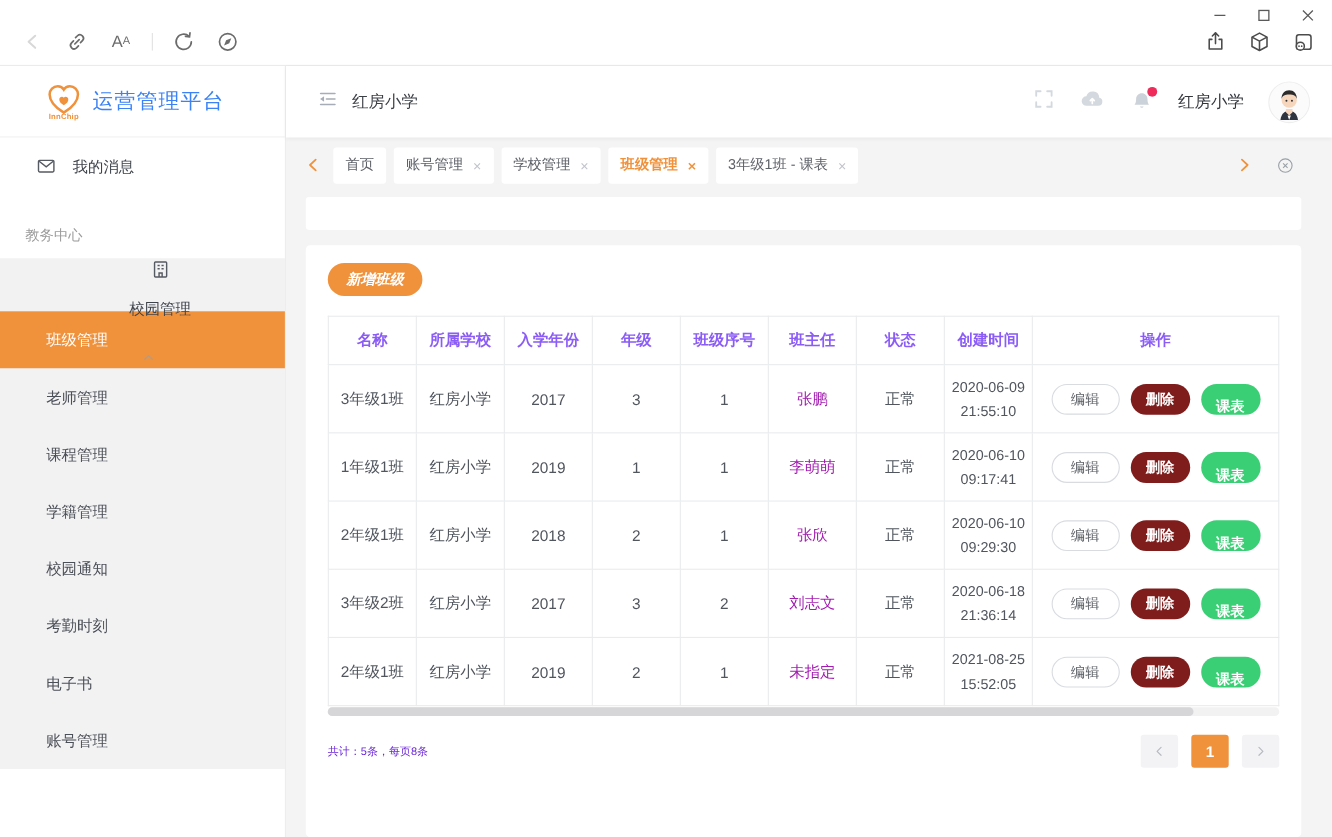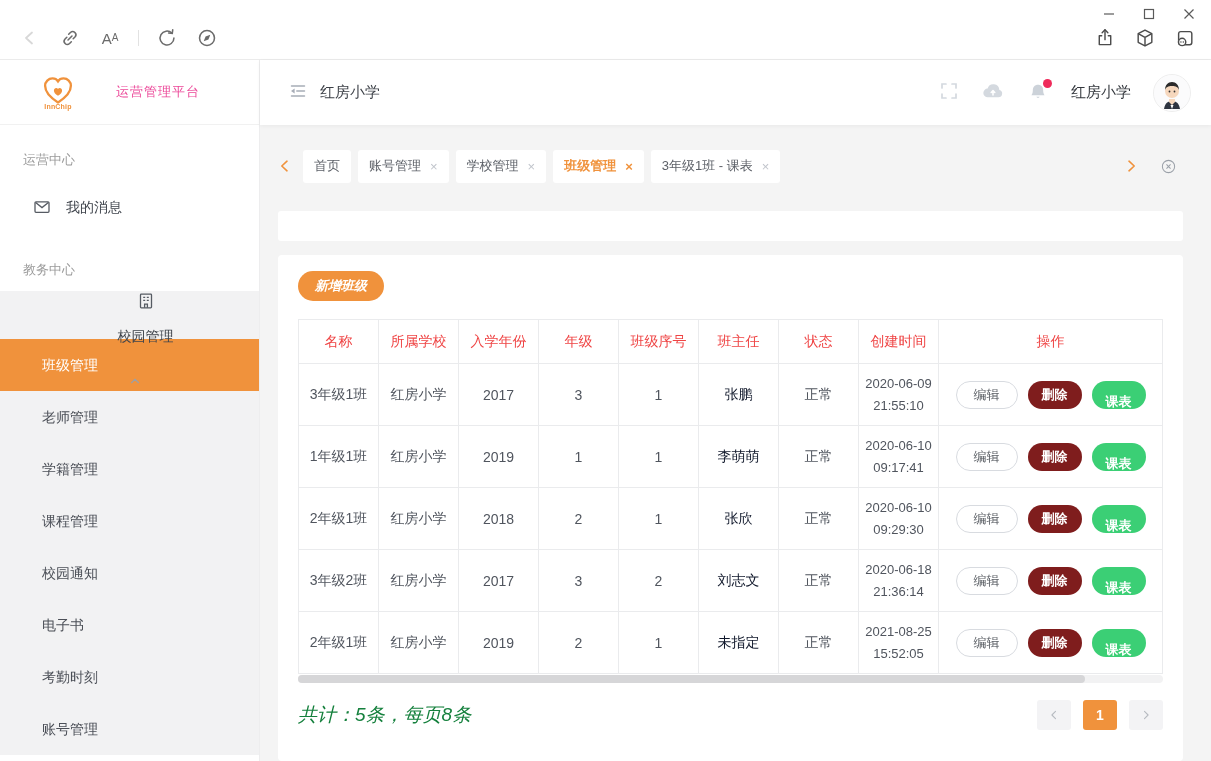--- a/index.html
+++ b/index.html
@@ -19,32 +19,32 @@
   .icon-aa .small-a { font-size:10px; vertical-align:4px; }
 
   
   .app-body { display:flex; height:701px; }
 
   
   .sidebar { width:260px; background:#fff; border-right:1px solid #ededee; overflow:hidden; }
   .logo-row { height:65px; display:flex; align-items:center; padding-left:40px; border-bottom:1px solid #f1f1f1; }
   .logo-mark { display:flex; flex-direction:column; align-items:center; margin-right:8px; }
   .logo-brand { font-size:7px; color:#f0923c; font-weight:700; margin-top:-3px; letter-spacing:.2px; }
-  .logo-title { font-size:13px; color:#ec4899; letter-spacing:1px;margin-left:32px; }
+  .logo-title { font-size:19px; color:#3b82f6; letter-spacing:1px; }
   .side-label { margin:26px 0 12px 23px; font-size:13px; color:#9b9b9b; }
   .side-item { height:54px; display:flex; align-items:center; padding-left:32px; gap:14px; font-size:14px; color:#3f444c; cursor:pointer; }
   .side-group { background:#f2f2f3; }
   .side-item.parent { height:48px; background:#f2f2f3;flex-direction:column; }
   .side-item .grow { flex:1; }
   .side-item .chev { margin-right:22px; }
   .sub-item { height:52px; line-height:52px; padding-left:42px; font-size:14px; color:#4b4f57; background:#f2f2f3; cursor:pointer; }
   .sub-item.active { background:#f0923c; color:#fff; }
 
   
-  .main { flex:1; display:flex; flex-direction:column; min-width:0;gap:16px; }
+  .main { flex:1; display:flex; flex-direction:column; min-width:0; }
   .main-header { height:65px; background:#fff; display:flex; align-items:center; padding:0 20px 0 28px; box-shadow:0 1px 4px rgba(0,0,0,.05); position:relative; z-index:2; }
   .crumb { margin-left:12px; font-size:15px; color:#3b3f46; }
   .mh-right { margin-left:auto; display:flex; align-items:center; gap:22px; }
   .bell-wrap { position:relative; width:22px; height:22px; }
   .notif-dot { position:absolute; top:-3px; right:-3px; width:9px; height:9px; border-radius:50%; background:#ef2b5b; }
   .user-school { font-size:15px; color:#33373d; }
   .avatar { width:38px; height:38px; border-radius:50%; background:#fbfbfc; border:1px solid #eee; overflow:hidden; }
 
   
   .tabbar { height:50px; display:flex; align-items:center; padding:0 32px 0 14px; gap:7px; }
@@ -57,35 +57,35 @@
 
   
   .content { flex:1; padding:4px 28px 0 18px; display:flex; flex-direction:column; min-height:0; }
   .empty-bar { height:30px; background:#fff; border-radius:3px; flex:none; }
   .card { flex:1; background:#fff; border-radius:4px; margin-top:14px; padding:16px 20px 0; overflow:hidden; }
   .card-title { font-size:16px; font-weight:700; color:#2e3a52; margin:12px 0 20px; }
   .btn-add { height:30px; padding:0 17px; border:none; border-radius:15px; background:#f0923c; color:#fff; font-size:13px; font-weight:600; cursor:pointer; margin-bottom:18px; font-family:inherit;font-style:italic; }
 
   table { width:100%; border-collapse:collapse; table-layout:fixed; }
   th, td { border:1px solid #eaebed; text-align:center; }
-  th { height:44px; font-weight:400; font-size:14px; color:#ef4444; }
+  th { height:44px; font-weight:700; font-size:14px; color:#8b5cf6; }
   td { height:62px; font-size:14px; color:#50555e; }
-  td.teacher span { color:#0f172a; cursor:pointer; }
+  td.teacher span { color:#a21caf; cursor:pointer; }
   td.created div { width:76px; margin:0 auto; font-size:13px; word-break:break-all; line-height:22px; }
   td.ops .ops-wrap { display:flex; align-items:center; justify-content:center; gap:10px; }
   .btn-pill { height:28px; border-radius:14px; font-size:13px; cursor:pointer; font-family:Liberation Serif, serif; }
   .btn-edit { padding:0 17px; background:#fff; border:1px solid #d8dbe0; color:#5c6066; }
   .btn-del { padding:0 14px; background:#7f1d1d; border:none; color:#fff; font-weight:700; }
   .btn-sched { padding:12px 14px; background:#3bcf75; border:none; color:#fff; font-weight:700; }
 
   .hscroll { height:8px; background:#f2f2f3; border-radius:4px; margin-top:1px; }
   .hscroll .thumb { width:91%; height:8px; background:#d6d6d8; border-radius:4px; }
 
   .table-footer { display:flex; align-items:center; justify-content:space-between; margin-top:17px; }
-  .total-text { font-size:19px; color:#15803d;font-style:italic; }
+  .total-text { font-size:10px; color:#6d28d9; }
   .pager { display:flex; align-items:center; gap:12px; }
   .pg { width:34px; height:30px; border-radius:3px; background:#f3f3f5; display:flex; align-items:center; justify-content:center; cursor:pointer; }
   .pg.active { background:#f0923c; color:#fff; font-size:14px; font-weight:700; }
 </style>
 </head>
 <body>
 
 <div class="window">
 
   <div class="titlebar">
@@ -168,21 +168,20 @@
         <span class="logo-mark">
           <svg width="36" height="32" viewBox="0 0 40 36">
             <path d="M20 32C9.5 25.4 5.5 19.6 5.5 13.3 5.5 8.7 9.2 5 13.8 5c2.6 0 5 1.3 6.2 3.3C21.2 6.3 23.6 5 26.2 5 30.8 5 34.5 8.7 34.5 13.3c0 6.3-4 12.1-14.5 18.7z" fill="none" stroke="#f0923c" stroke-width="2.6"></path>
             <path d="M20 24.5c-3.3-2.1-4.6-4-4.6-6 0-1.5 1.2-2.7 2.7-2.7.8 0 1.5.4 1.9 1 .4-.6 1.1-1 1.9-1 1.5 0 2.7 1.2 2.7 2.7 0 2-1.3 3.9-4.6 6z" fill="#f0923c"></path>
           </svg>
           <span class="logo-brand">InnChip</span>
         </span>
         <span class="logo-title">运营管理平台</span>
       </div>
 
-      <div class="side-label">运营中心</div>
 
       <div class="side-item">
         <span>
           <svg width="20" height="20" viewBox="0 0 20 20" fill="none" stroke="#565b63" stroke-width="1.3">
             <rect x="3" y="4.8" width="14" height="10.5" rx="1"></rect>
             <polyline points="3.6,5.6 10,10.6 16.4,5.6"></polyline>
           </svg>
         </span>
         <span>我的消息</span>
       </div>
@@ -201,25 +200,25 @@
           <span>校园管理</span>
           <span class="grow"></span>
           <span class="chev">
             <svg width="14" height="14" viewBox="0 0 20 20">
                 <polyline points="5,12.5 10,7.5 15,12.5" fill="none" stroke="#9aa0a8" stroke-width="1.6" stroke-linecap="round" stroke-linejoin="round"></polyline>
               </svg>
           </span>
         </div>
         <div class="sub-item active">班级管理</div>
         <div class="sub-item">老师管理</div>
+        <div class="sub-item">课程管理</div>
         <div class="sub-item">学籍管理</div>
-        <div class="sub-item">课程管理</div>
         <div class="sub-item">校园通知</div>
+        <div class="sub-item">考勤时刻</div>
         <div class="sub-item">电子书</div>
-        <div class="sub-item">考勤时刻</div>
         <div class="sub-item">账号管理</div>
       </div>
     </aside>
 
     <main class="main">
 
       <div class="main-header">
         <span>
           <svg width="20" height="20" viewBox="0 0 20 20">
             <path d="M3.5 5h13M8.8 10h7.7M3.5 15h13" fill="none" stroke="#a7adb7" stroke-width="1.5" stroke-linecap="round"></path>

